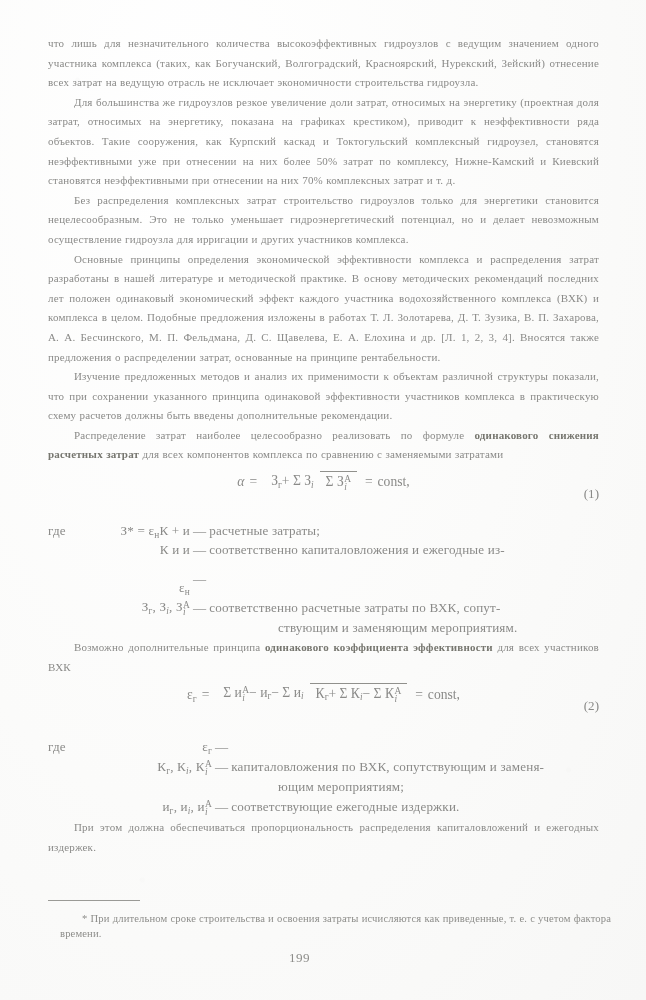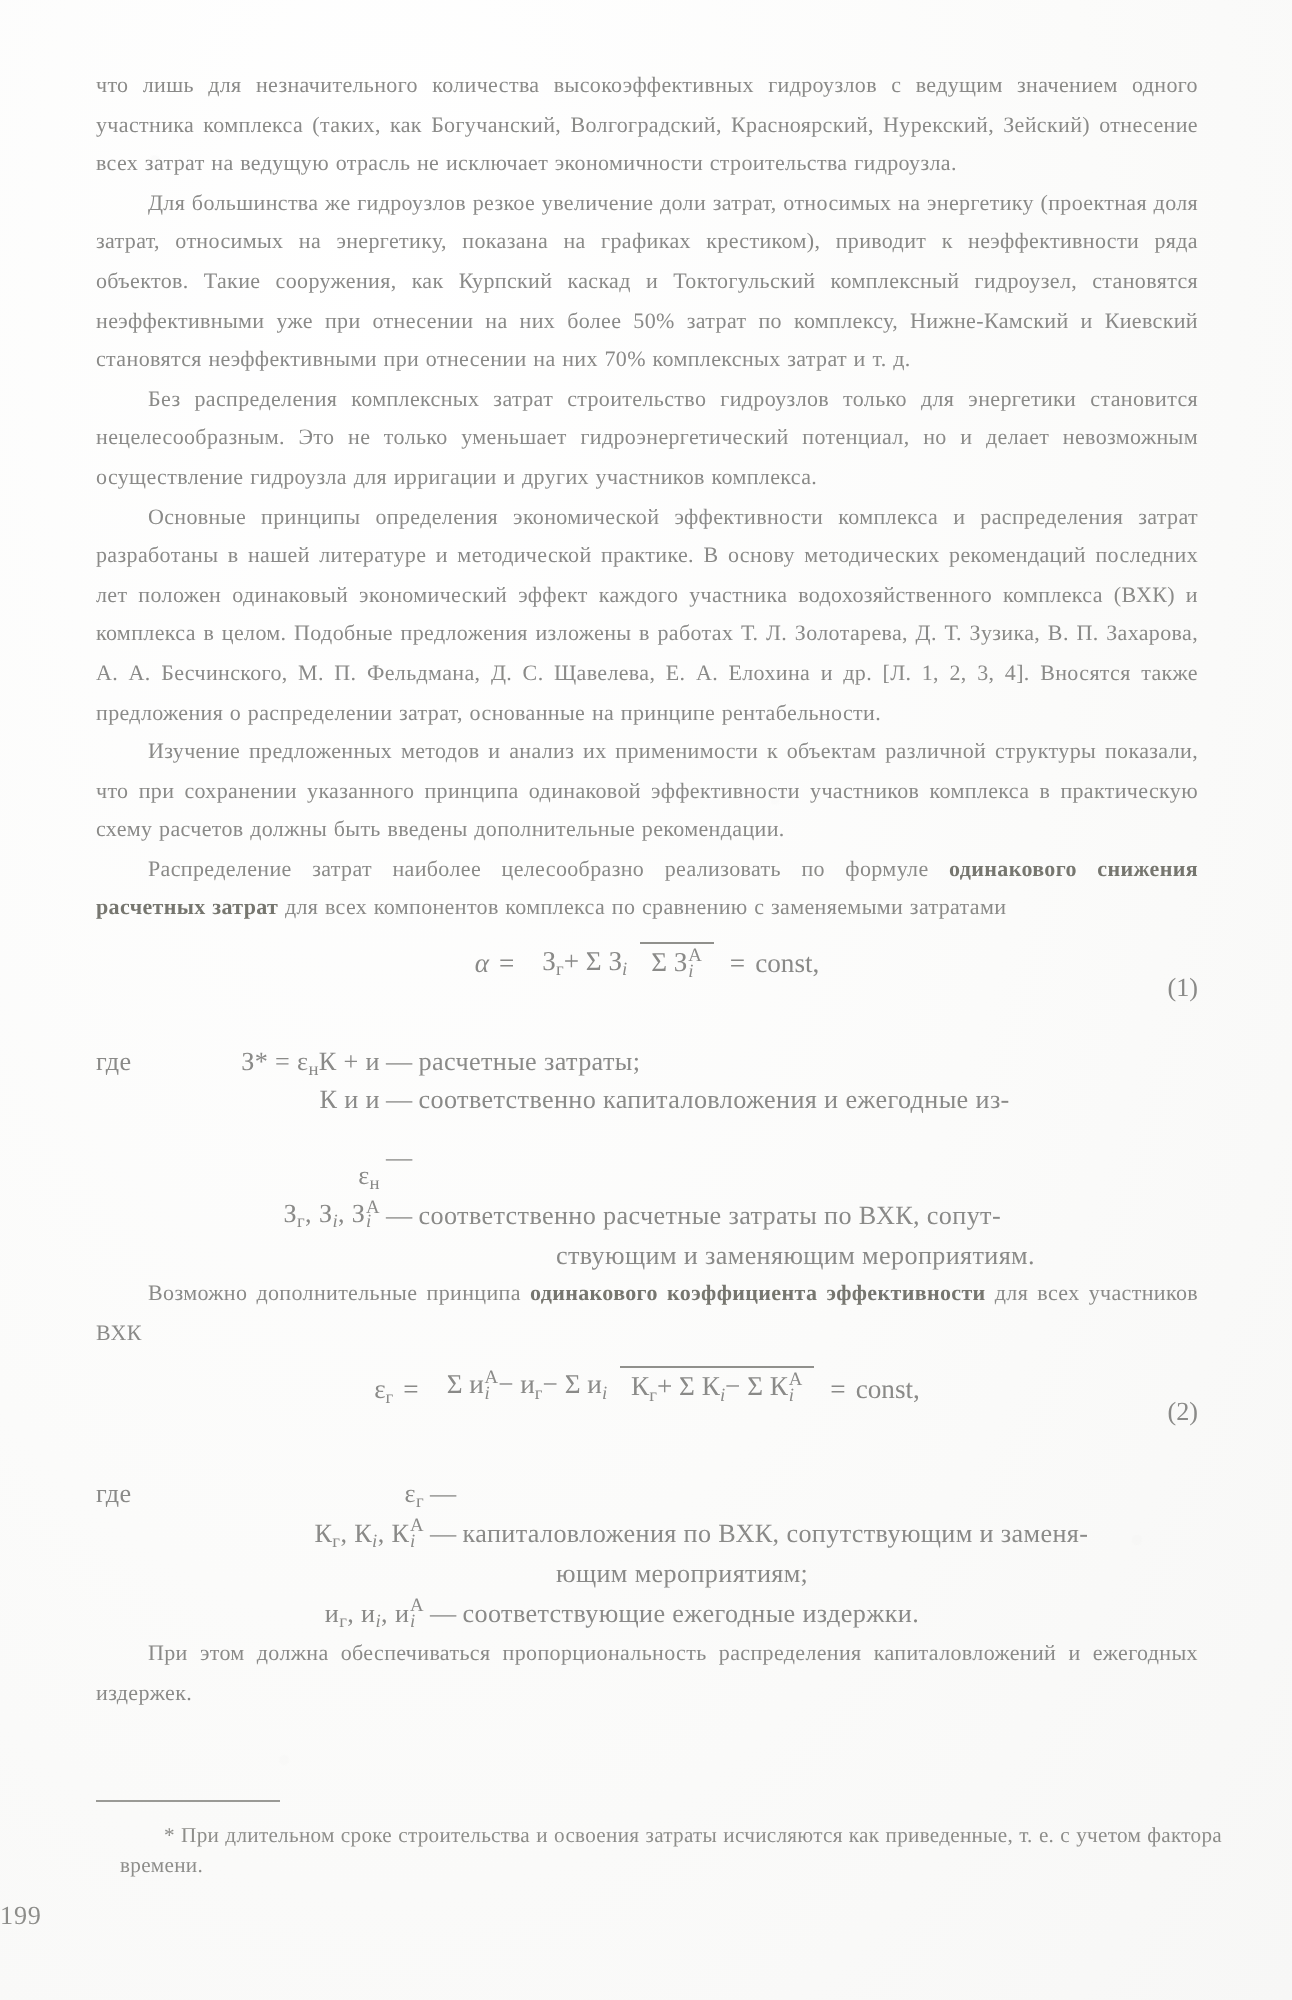--- a/index.html
+++ b/index.html
@@ -173,21 +173,21 @@
     letter-spacing: .14px;
     margin-left: 12px;
   }
   #footnote .fn-indent { padding-left: 22px; }
 
   #pageno {
     position: absolute;
     left: 0;
     top: 950px;
     width: 599px;
-    text-align: left;
+    text-align: center;
     font-size: 13.1px;
     color: #8d8d8a;
     letter-spacing: .4px;
   }
 </style>
 </head>
 <body>
 
 <div id="page">
   <div id="grain"></div>

